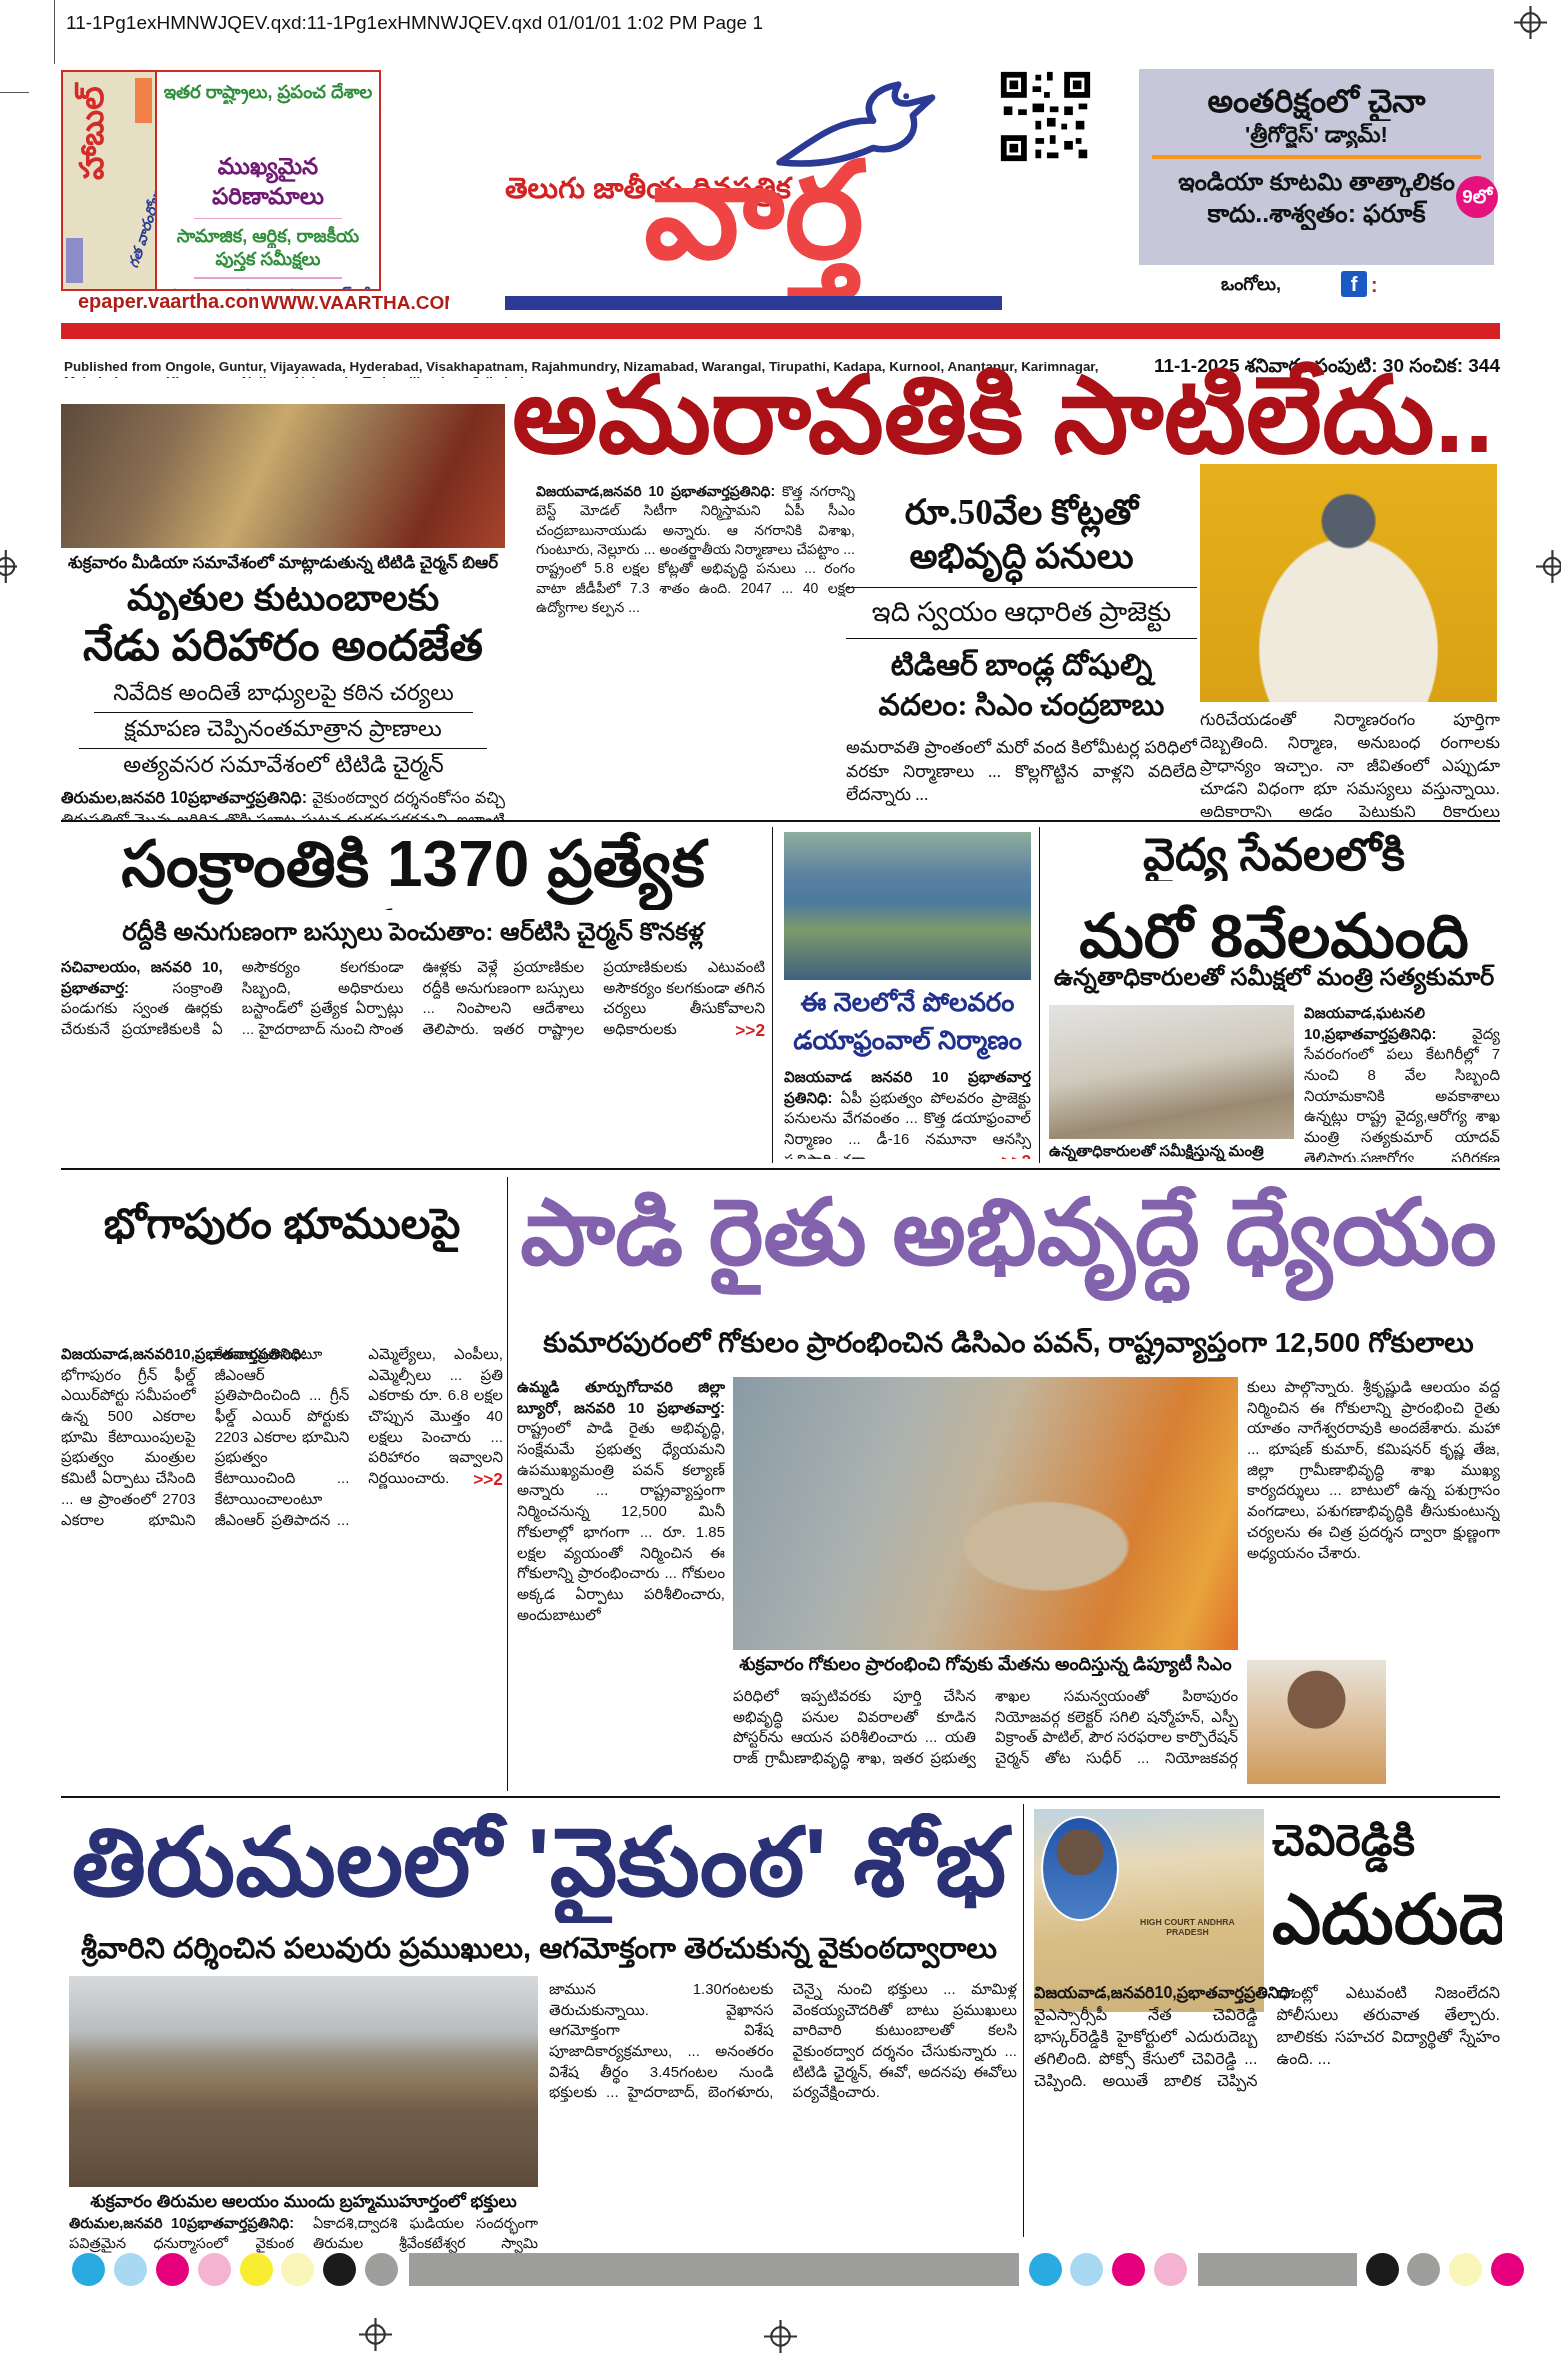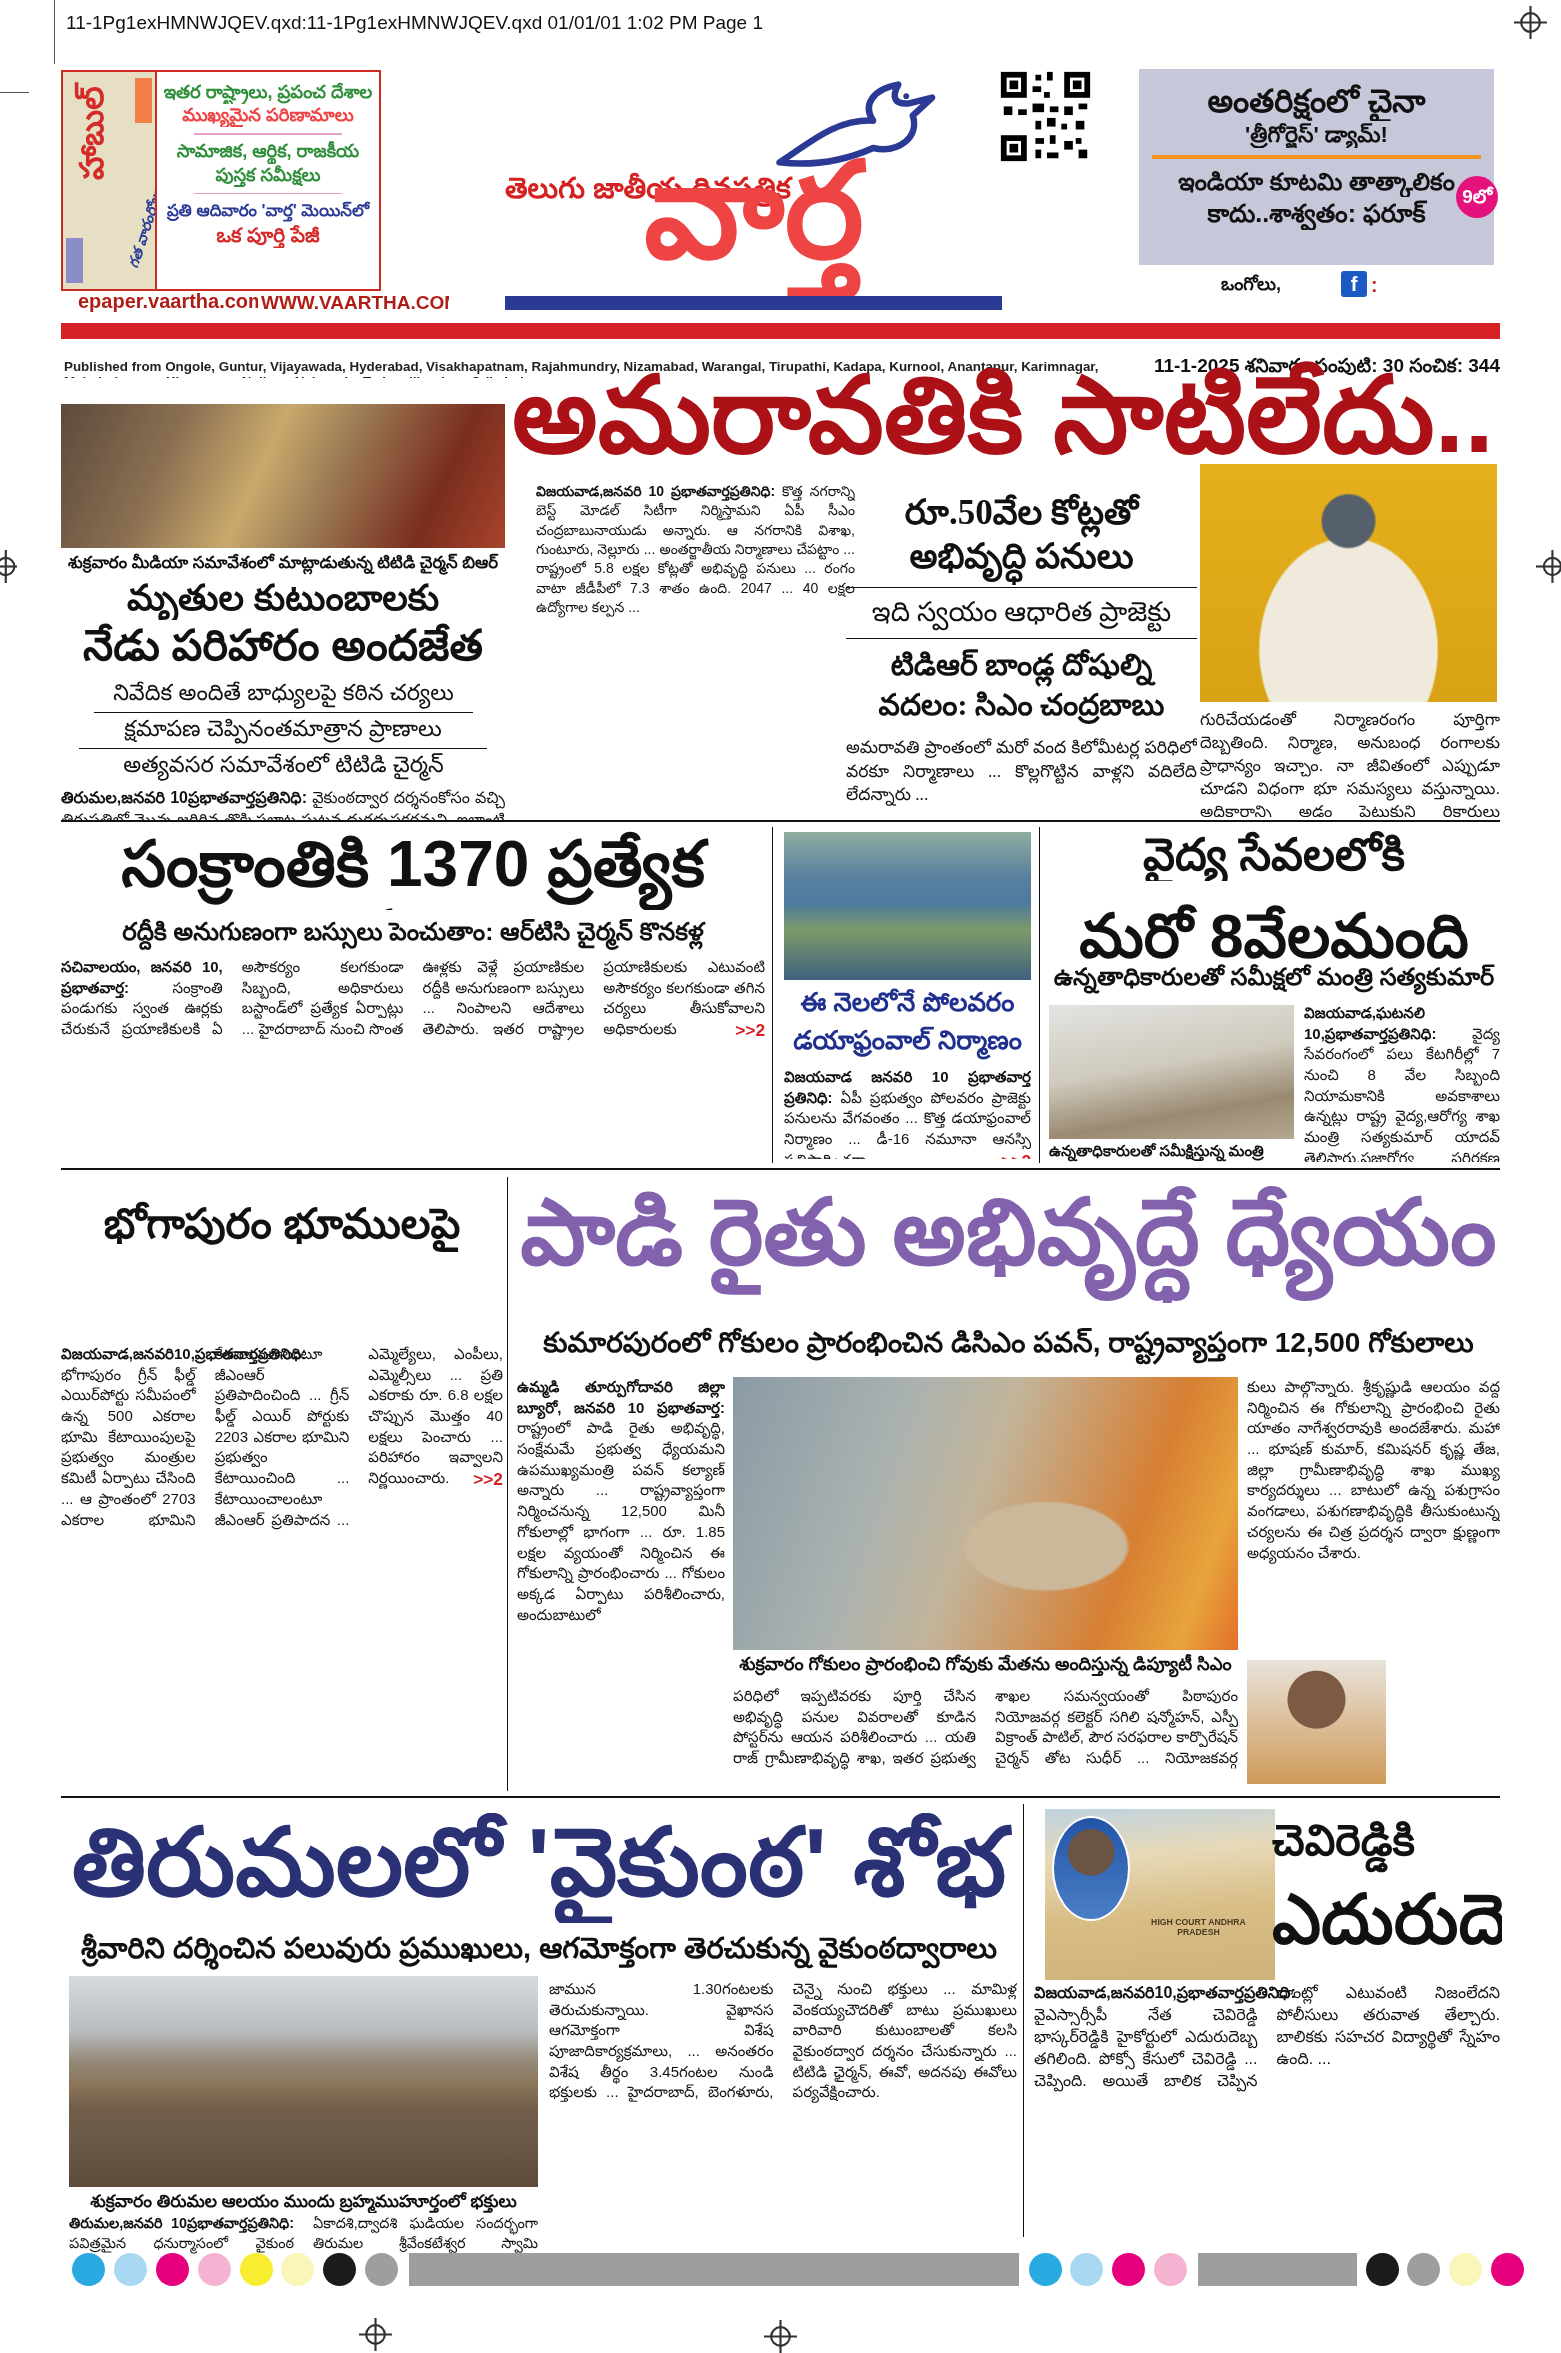--- a/index.html
+++ b/index.html
@@ -49,21 +49,21 @@
     <div style="position:relative;width:92px;background:#e7dfc4;flex:none;border-right:2.2px solid #cc2a23;overflow:hidden;">
       <div class="abs" style="right:2.9px;top:5.8px;width:17.3px;height:45px;background:#f08048;"></div>
       <div class="abs" style="left:2.9px;bottom:5.8px;width:17.3px;height:45px;background:#8c8cc8;"></div>
       <div class="abs clip" style="left:10px;top:108px;width:188px;height:46px;transform:rotate(-90deg);transform-origin:left top;
            color:#d42a28;font-weight:bold;font-size:33px;white-space:nowrap;">హాబుల్</div>
       <div class="abs clip" style="left:62px;top:193px;width:202px;height:21.7px;transform:rotate(-72deg);transform-origin:left top;
            color:#2b3a94;font-style:italic;font-weight:bold;font-size:14.4px;white-space:nowrap;">గత వారంరోజులపై టెలిస్కోప్</div>
     </div>
     <div class="ctr" style="flex:1;padding:8.7px 5.8px;overflow:hidden;">
       <div class="b clip" style="color:#2f8f3b;font-size:18px;line-height:1.3;">ఇతర రాష్ట్రాలు, ప్రపంచ దేశాల</div>
-      <div class="b clip" style="color:#ef4444;font-size:18px;line-height:1.3;">ముఖ్యమైన పరిణామాలు</div>
+      <div class="b clip" style="color:#701a75;font-size:23px;line-height:1.3;margin-top:48px;">ముఖ్యమైన పరిణామాలు</div>
       <div style="height:1.4px;background:#e8a0c8;width:70%;margin:5.8px auto;"></div>
       <div class="b clip" style="color:#2f8f3b;font-size:18px;line-height:1.3;">సామాజిక, ఆర్థిక, రాజకీయ</div>
       <div class="b clip" style="color:#2f8f3b;font-size:18px;line-height:1.3;">పుస్తక సమీక్షలు</div>
       <div style="height:1.4px;background:#e8a0c8;width:70%;margin:5.8px auto;"></div>
       <div class="b clip" style="color:#2b3a94;font-size:16.6px;line-height:1.3;">ప్రతి ఆదివారం 'వార్త' మెయిన్‌లో</div>
       <div class="b clip" style="color:#d42a28;font-size:20px;line-height:1.3;">ఒక పూర్తి పేజీ</div>
     </div>
   </div>
   <div class="abs b clip" style="left:78px;top:290px;width:180px;height:24.5px;font-size:20px;color:#b01d16;">epaper.vaartha.com</div>
   <div class="abs b clip" style="left:261px;top:292px;width:188px;height:23px;font-size:19px;color:#b01d16;">WWW.VAARTHA.COM</div>
@@ -236,21 +236,21 @@
        linear-gradient(180deg,#d7dadc 0%,#b9bdc0 26%,#948a79 40%,#8a7458 52%,#6f5d49 64%,#6b5a48 78%,#5c4a3a 100%);"></div>
   <div class="abs cap ctr clip" style="left:69px;top:2191px;width:469px;height:21.7px;font-size:17.3px;">శుక్రవారం తిరుమల ఆలయం ముందు బ్రహ్మముహూర్తంలో భక్తులు</div>
   <div class="abs clip body-t colz" style="left:69px;top:2214px;width:469px;height:46px;font-size:14.4px;column-count:2;">
     <span class="byl">తిరుమల,జనవరి 10ప్రభాతవార్తప్రతినిధి:</span>
     <span>పవిత్రమైన ధనుర్మాసంలో వైకుంఠ ఏకాదశి,ద్వాదశి ఘడియల సందర్భంగా తిరుమల శ్రీవేంకటేశ్వర స్వామి ఆలయంలో వైకుంఠద్వారాలు శుక్రవారం వేకువ</span>
   </div>
   <div class="abs clip body-t colz" style="left:549px;top:1979px;width:468px;height:281px;font-size:15px;column-count:2;">జామున 1.30గంటలకు తెరుచుకున్నాయి. వైఖానస ఆగమోక్తంగా విశేష పూజాదికార్యక్రమాలు, ... అనంతరం విశేష తీర్థం 3.45గంటల నుండి భక్తులకు ... హైదరాబాద్, బెంగళూరు, చెన్నై నుంచి భక్తులు ... మామిళ్ల వెంకయ్యచౌదరితో బాటు ప్రముఖులు వారివారి కుటుంబాలతో కలసి వైకుంఠద్వార దర్శనం చేసుకున్నారు ... టిటిడి ఛైర్మన్, ఈవో, అదనపు ఈవోలు పర్యవేక్షించారు.</div>
 
   <div class="abs vline" style="left:1023px;top:1804px;width:1.4px;height:433px;"></div>
 
-  <div class="abs photo" style="left:1034px;top:1809px;width:230px;height:171px;background:linear-gradient(175deg,#bfd3e0 0%,#e7d9b8 28%,#d8bd85 60%,#cdb27c 100%);margin-left:11px;">
+  <div class="abs photo" style="left:1034px;top:1809px;width:230px;height:203px;background:linear-gradient(175deg,#bfd3e0 0%,#e7d9b8 28%,#d8bd85 60%,#cdb27c 100%);">
     <div class="abs" style="left:7.2px;top:7.2px;width:74px;height:101px;border-radius:50%;border:2.9px solid #fff;background:
          radial-gradient(circle at 50% 34%, #6b5444 0 30%, transparent 31%),linear-gradient(#2255a8,#4a7ec4);"></div>
     <div class="abs clip" style="left:85px;top:108px;width:137px;height:29px;font-size:8.7px;color:#4a3a22;font-weight:bold;text-align:center;">HIGH COURT ANDHRA PRADESH</div>
   </div>
   <div class="abs b clip" style="left:1272px;top:1816px;width:230px;height:58px;font-size:43px;">చెవిరెడ్డికి హైకోర్టులో</div>
   <div class="abs b clip" style="left:1272px;top:1880px;width:230px;height:87px;font-size:69px;">ఎదురుదెబ్బ</div>
   <div class="abs clip body-t colz" style="left:1034px;top:1982px;width:466px;height:279px;font-size:16px;column-count:2;">
     <span class="byl">విజయవాడ,జనవరి10,ప్రభాతవార్తప్రతినిధి:</span>
     <span>వైఎస్సార్సీపీ నేత చెవిరెడ్డి భాస్కర్‌రెడ్డికి హైకోర్టులో ఎదురుదెబ్బ తగిలింది. పోక్సో కేసులో చెవిరెడ్డి ...</span>
     <span>చెప్పింది. అయితే బాలిక చెప్పిన దాంట్లో ఎటువంటి నిజంలేదని పోలీసులు తరువాత తేల్చారు. బాలికకు సహచర విద్యార్థితో స్నేహం ఉంది. ...</span>

